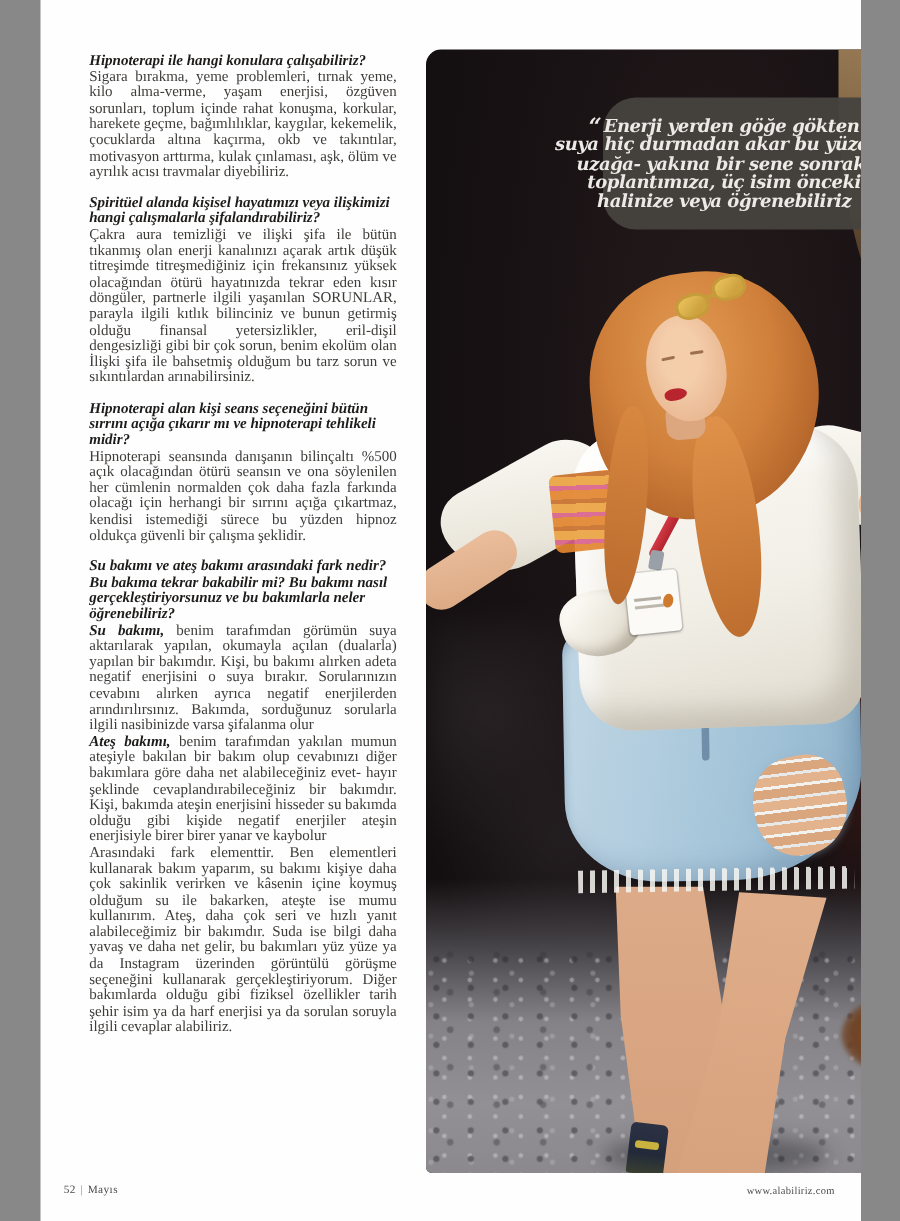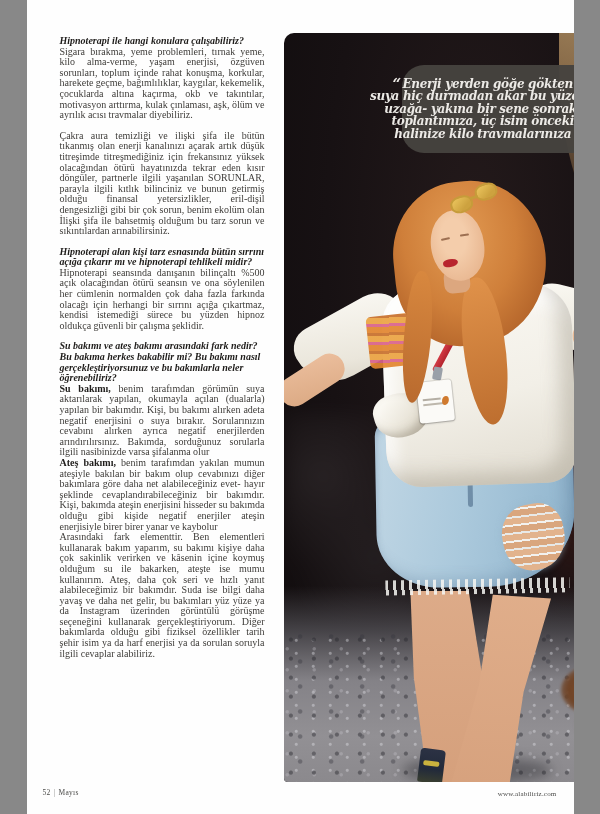--- a/index.html
+++ b/index.html
@@ -21,21 +21,21 @@
   }
   .section{margin-bottom:10px;}
   .heading{
     font-size:10px; line-height:10.6px; font-weight:bold; font-style:italic;
     color:var(--heading-text); letter-spacing:0;
   }
   .para{
     font-size:10px; line-height:10.6px; text-align:justify;
     hyphens:auto; -webkit-hyphens:auto; word-spacing:-0.2px;
   }
-  .para b{color:var(--heading-text); }
+  .para b{color:var(--heading-text); font-style:italic;}
   
   .photo{
     position:absolute; left:257px; top:33px; width:343px; height:749px;
     background:
       radial-gradient(ellipse at 55% 30%, #241a1b 0%, #171113 55%, #100c0d 100%);
     border-radius:10px 6px 4px 4px; overflow:hidden;
   }
   .photo .dec{position:absolute;}
   .arch{
     right:-10px; top:-14px; width:78px; height:225px;
@@ -236,34 +236,35 @@
 
   <div class="article" id="article">
     <section class="section">
       <h3 class="heading">Hipnoterapi ile hangi konulara çalışabiliriz?</h3>
       <div class="paras">
           <p class="para">Sigara bırakma, yeme problemleri, tırnak yeme, kilo alma-verme, yaşam enerjisi, özgüven sorunları, toplum içinde rahat konuşma, korkular, harekete geçme, bağımlılıklar, kaygılar, kekemelik, çocuklarda altına kaçırma, okb ve takıntılar, motivasyon arttırma, kulak çınlaması, aşk, ölüm ve ayrılık acısı travmalar diyebiliriz.</p>
         </div>
     </section>
 
     <section class="section">
+      <h3 class="heading">Spiritüel alanda kişisel hayatımızı veya ilişkimizi hangi çalışmalarla şifalandırabiliriz?</h3>
       <div class="paras">
           <p class="para">Çakra aura temizliği ve ilişki şifa ile bütün tıkanmış olan enerji kanalınızı açarak artık düşük titreşimde titreşmediğiniz için frekansınız yüksek olacağından ötürü hayatınızda tekrar eden kısır döngüler, partnerle ilgili yaşanılan SORUNLAR, parayla ilgili kıtlık bilinciniz ve bunun getirmiş olduğu finansal yetersizlikler, eril-dişil dengesizliği gibi bir çok sorun, benim ekolüm olan İlişki şifa ile bahsetmiş olduğum bu tarz sorun ve sıkıntılardan arınabilirsiniz.</p>
         </div>
     </section>
 
     <section class="section">
-      <h3 class="heading">Hipnoterapi alan kişi tarz esnasında bütün sırrını açığa çıkarır mı ve hipnoterapi tehlikeli midir?</h3>
+      <h3 class="heading">Hipnoterapi alan kişi seans seçeneğini bütün sırrını açığa çıkarır mı ve hipnoterapi tehlikeli midir?</h3>
       <div class="paras">
           <p class="para">Hipnoterapi seansında danışanın bilinçaltı %500 açık olacağından ötürü seansın ve ona söylenilen her cümlenin normalden çok daha fazla farkında olacağı için herhangi bir sırrını açığa çıkartmaz, kendisi istemediği sürece bu yüzden hipnoz oldukça güvenli bir çalışma şeklidir.</p>
         </div>
     </section>
 
     <section class="section">
-      <h3 class="heading">Su bakımı ve ateş bakımı arasındaki fark nedir? Bu bakıma herkes bakabilir mi? Bu bakımı nasıl gerçekleştiriyorsunuz ve bu bakımlarla neler öğrenebiliriz?</h3>
+      <h3 class="heading">Su bakımı ve ateş bakımı arasındaki fark nedir? Bu bakıma tekrar bakabilir mi? Bu bakımı nasıl gerçekleştiriyorsunuz ve bu bakımlarla neler öğrenebiliriz?</h3>
       <div class="paras">
           <p class="para"><b>Su bakımı, </b>benim tarafımdan görümün suya aktarılarak yapılan, okumayla açılan (dualarla) yapılan bir bakımdır. Kişi, bu bakımı alırken adeta negatif enerjisini o suya bırakır. Sorularınızın cevabını alırken ayrıca negatif enerjilerden arındırılırsınız. Bakımda, sorduğunuz sorularla ilgili nasibinizde varsa şifalanma olur</p>
           <p class="para"><b>Ateş bakımı, </b>benim tarafımdan yakılan mumun ateşiyle bakılan bir bakım olup cevabınızı diğer bakımlara göre daha net alabileceğiniz evet- hayır şeklinde cevaplandırabileceğiniz bir bakımdır. Kişi, bakımda ateşin enerjisini hisseder  su bakımda olduğu gibi kişide negatif enerjiler ateşin enerjisiyle birer birer yanar ve kaybolur</p>
           <p class="para">Arasındaki fark elementtir. Ben elementleri kullanarak bakım yaparım, su bakımı kişiye daha çok sakinlik verirken ve kâsenin içine koymuş olduğum su ile bakarken, ateşte ise mumu kullanırım. Ateş, daha çok seri ve hızlı yanıt alabileceğimiz bir bakımdır. Suda ise bilgi daha yavaş ve daha net gelir, bu bakımları yüz yüze ya da Instagram üzerinden görüntülü görüşme seçeneğini kullanarak gerçekleştiriyorum. Diğer bakımlarda olduğu gibi fiziksel özellikler tarih şehir isim ya da harf enerjisi ya da sorulan soruyla ilgili cevaplar alabiliriz.</p>
         </div>
     </section>
   </div>
 
   <figure class="photo">
     <div class="dec arch"></div>
@@ -317,21 +318,21 @@
       <div class="lens lens-r"></div>
       <div class="bridge"></div>
     </div>
 
     <div class="quote-box">
       <div id="quote-lines">
           <div class="qline"><span class="qmark">“ </span>Enerji yerden göğe gökten</div>
           <div class="qline">suya hiç durmadan akar bu yüzden</div>
           <div class="qline">uzağa- yakına bir sene sonraki</div>
           <div class="qline">toplantımıza, üç isim önceki</div>
-          <div class="qline">halinize kilo travmalarınıza</div>
+          <div class="qline">halinize veya öğrenebiliriz</div>
         </div>
     </div>
   </figure>
 
   <div class="footer-left">
     <span>52</span><span class="sep">|</span><span>Mayıs</span>
   </div>
   <div class="footer-right">www.alabiliriz.com</div>
 
 </div>

